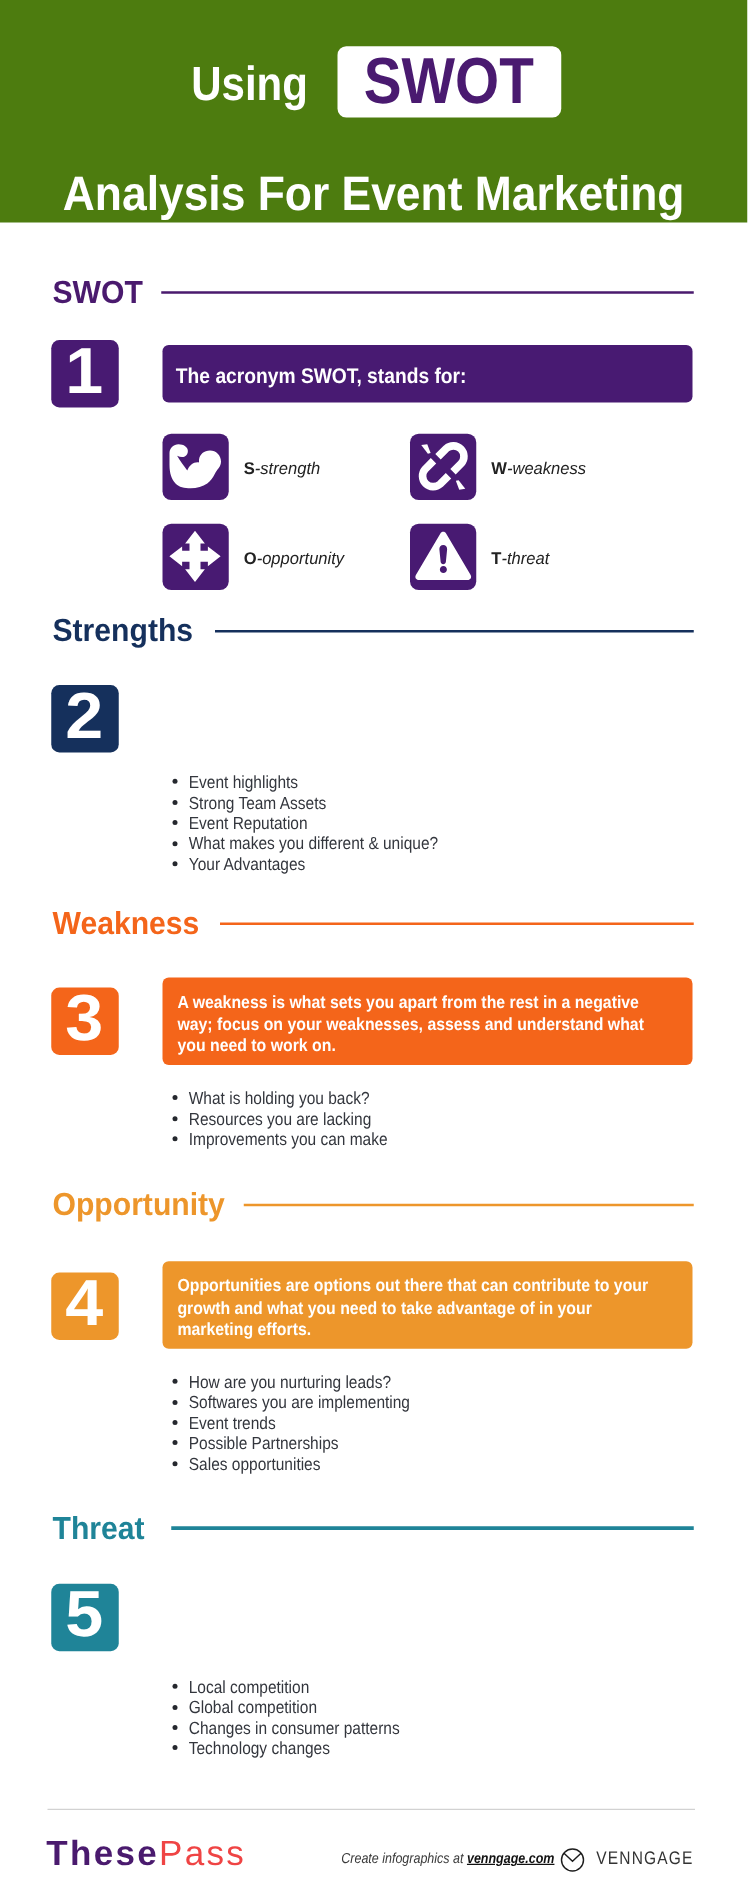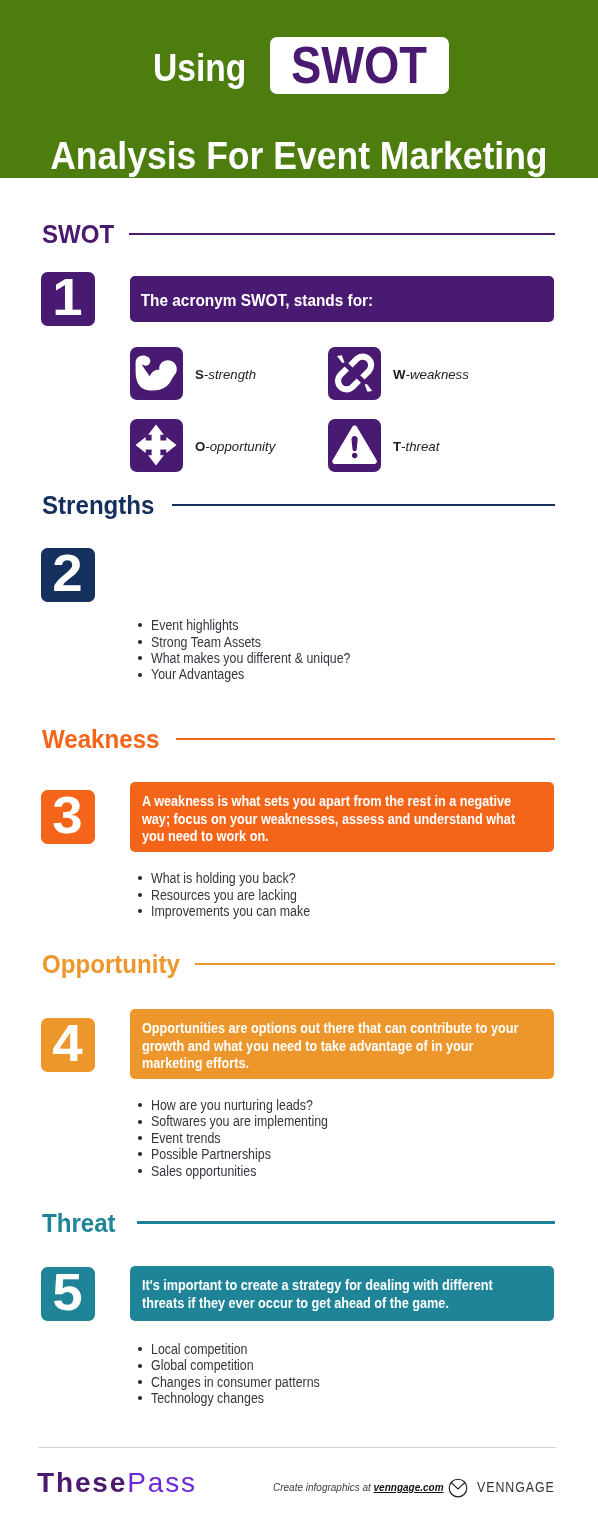--- a/index.html
+++ b/index.html
@@ -56,21 +56,21 @@
   .acro-ic { position:absolute; width:53px; height:53px; border-radius:7px; background:#481a72; }
   .acro-ic svg { position:absolute; left:0; top:0; }
   .acro-tx { position:absolute; font-size:13.6px; line-height:14px; color:#222; font-style:italic; white-space:nowrap;
     transform:scaleX(0.975); transform-origin:left top; }
   .acro-tx b { font-style:normal; font-weight:bold; }
 
   
   .foot-rule { position:absolute; left:38px; top:1447px; width:518px; height:1px; background:#d2d2d2; }
   .logo { position:absolute; left:37px; top:1472px; font-size:28px; line-height:22px; letter-spacing:1.85px; white-space:nowrap; }
   .logo .p1 { color:#4a1a6e; font-weight:bold; }
-  .logo .p2 { color:#6d28d9; font-weight:normal;text-align:right; }
+  .logo .p2 { color:#ef4444; font-weight:normal;text-align:right; }
   .vg-text { position:absolute; left:273px; top:1481px; font-size:11.6px; line-height:11px; font-style:italic; color:#3a3a3a;
     white-space:nowrap; transform:scaleX(0.862); transform-origin:left top; }
   .vg-text b { font-weight:bold; text-decoration:underline; color:#111; }
   .vg-mark { position:absolute; left:448px; top:1478px; }
   .vg-name { position:absolute; left:477px; top:1481px; font-size:14.6px; line-height:12px; color:#333; letter-spacing:1.1px;
     white-space:nowrap; transform:scaleX(0.85); transform-origin:left top; }
 </style>
 </head>
 <body>
 
@@ -151,20 +151,21 @@
   </div>
 
   <div class="sec-head" style="top:492px">
     <span class="label" style="color:#15305c">Strengths</span>
     <span class="rule" style="left:130px;background:#15305c"></span>
   </div>
   <div class="num" style="left:41px; top:548px; background:#15305c"><span>2</span></div>
   <ul class="blist" style="top:617.2px">
     <li><span>Event highlights</span></li>
     <li><span>Strong Team Assets</span></li>
+    <li><span>Event Reputation</span></li>
     <li><span>What makes you different &amp; unique?</span></li>
     <li><span>Your Advantages</span></li>
   </ul>
 
   <div class="sec-head" style="top:726px">
     <span class="label" style="color:#f4651a">Weakness</span>
     <span class="rule" style="left:134px;background:#f4651a"></span>
   </div>
   <div class="num" style="left:41px; top:790px; background:#f4651a"><span>3</span></div>
   <div class="stmt" style="top:782.3px; height:70px; background:#f4651a">
@@ -198,26 +199,20 @@
     <li><span>Event trends</span></li>
     <li><span>Possible Partnerships</span></li>
     <li><span>Sales opportunities</span></li>
   </ul>
 
   <div class="sec-head" style="top:1209.5px">
     <span class="label" style="color:#1f8498">Threat</span>
     <span class="rule" style="left:95px;background:#1f8498"></span>
   </div>
   <div class="num" style="left:41px; top:1267px; background:#1f8498"><span>5</span></div>
-  <div class="stmt" style="top:1266.1px; height:55.2px; background:#1f8498">
-      <span class="tx">
-        <span class="ln">It's important to create a strategy for dealing with different</span>
-        <span class="ln">threats if they ever occur to get ahead of the game.</span>
-      </span>
-    </div>
   <ul class="blist" style="top:1341px">
     <li><span>Local competition</span></li>
     <li><span>Global competition</span></li>
     <li><span>Changes in consumer patterns</span></li>
     <li><span>Technology changes</span></li>
   </ul>
 
   <div class="foot-rule"></div>
   <div class="logo"><span class="p1">These</span><span class="p2">Pass</span></div>
   <div class="vg-text"><span>Create infographics at </span><b>venngage.com</b></div>

